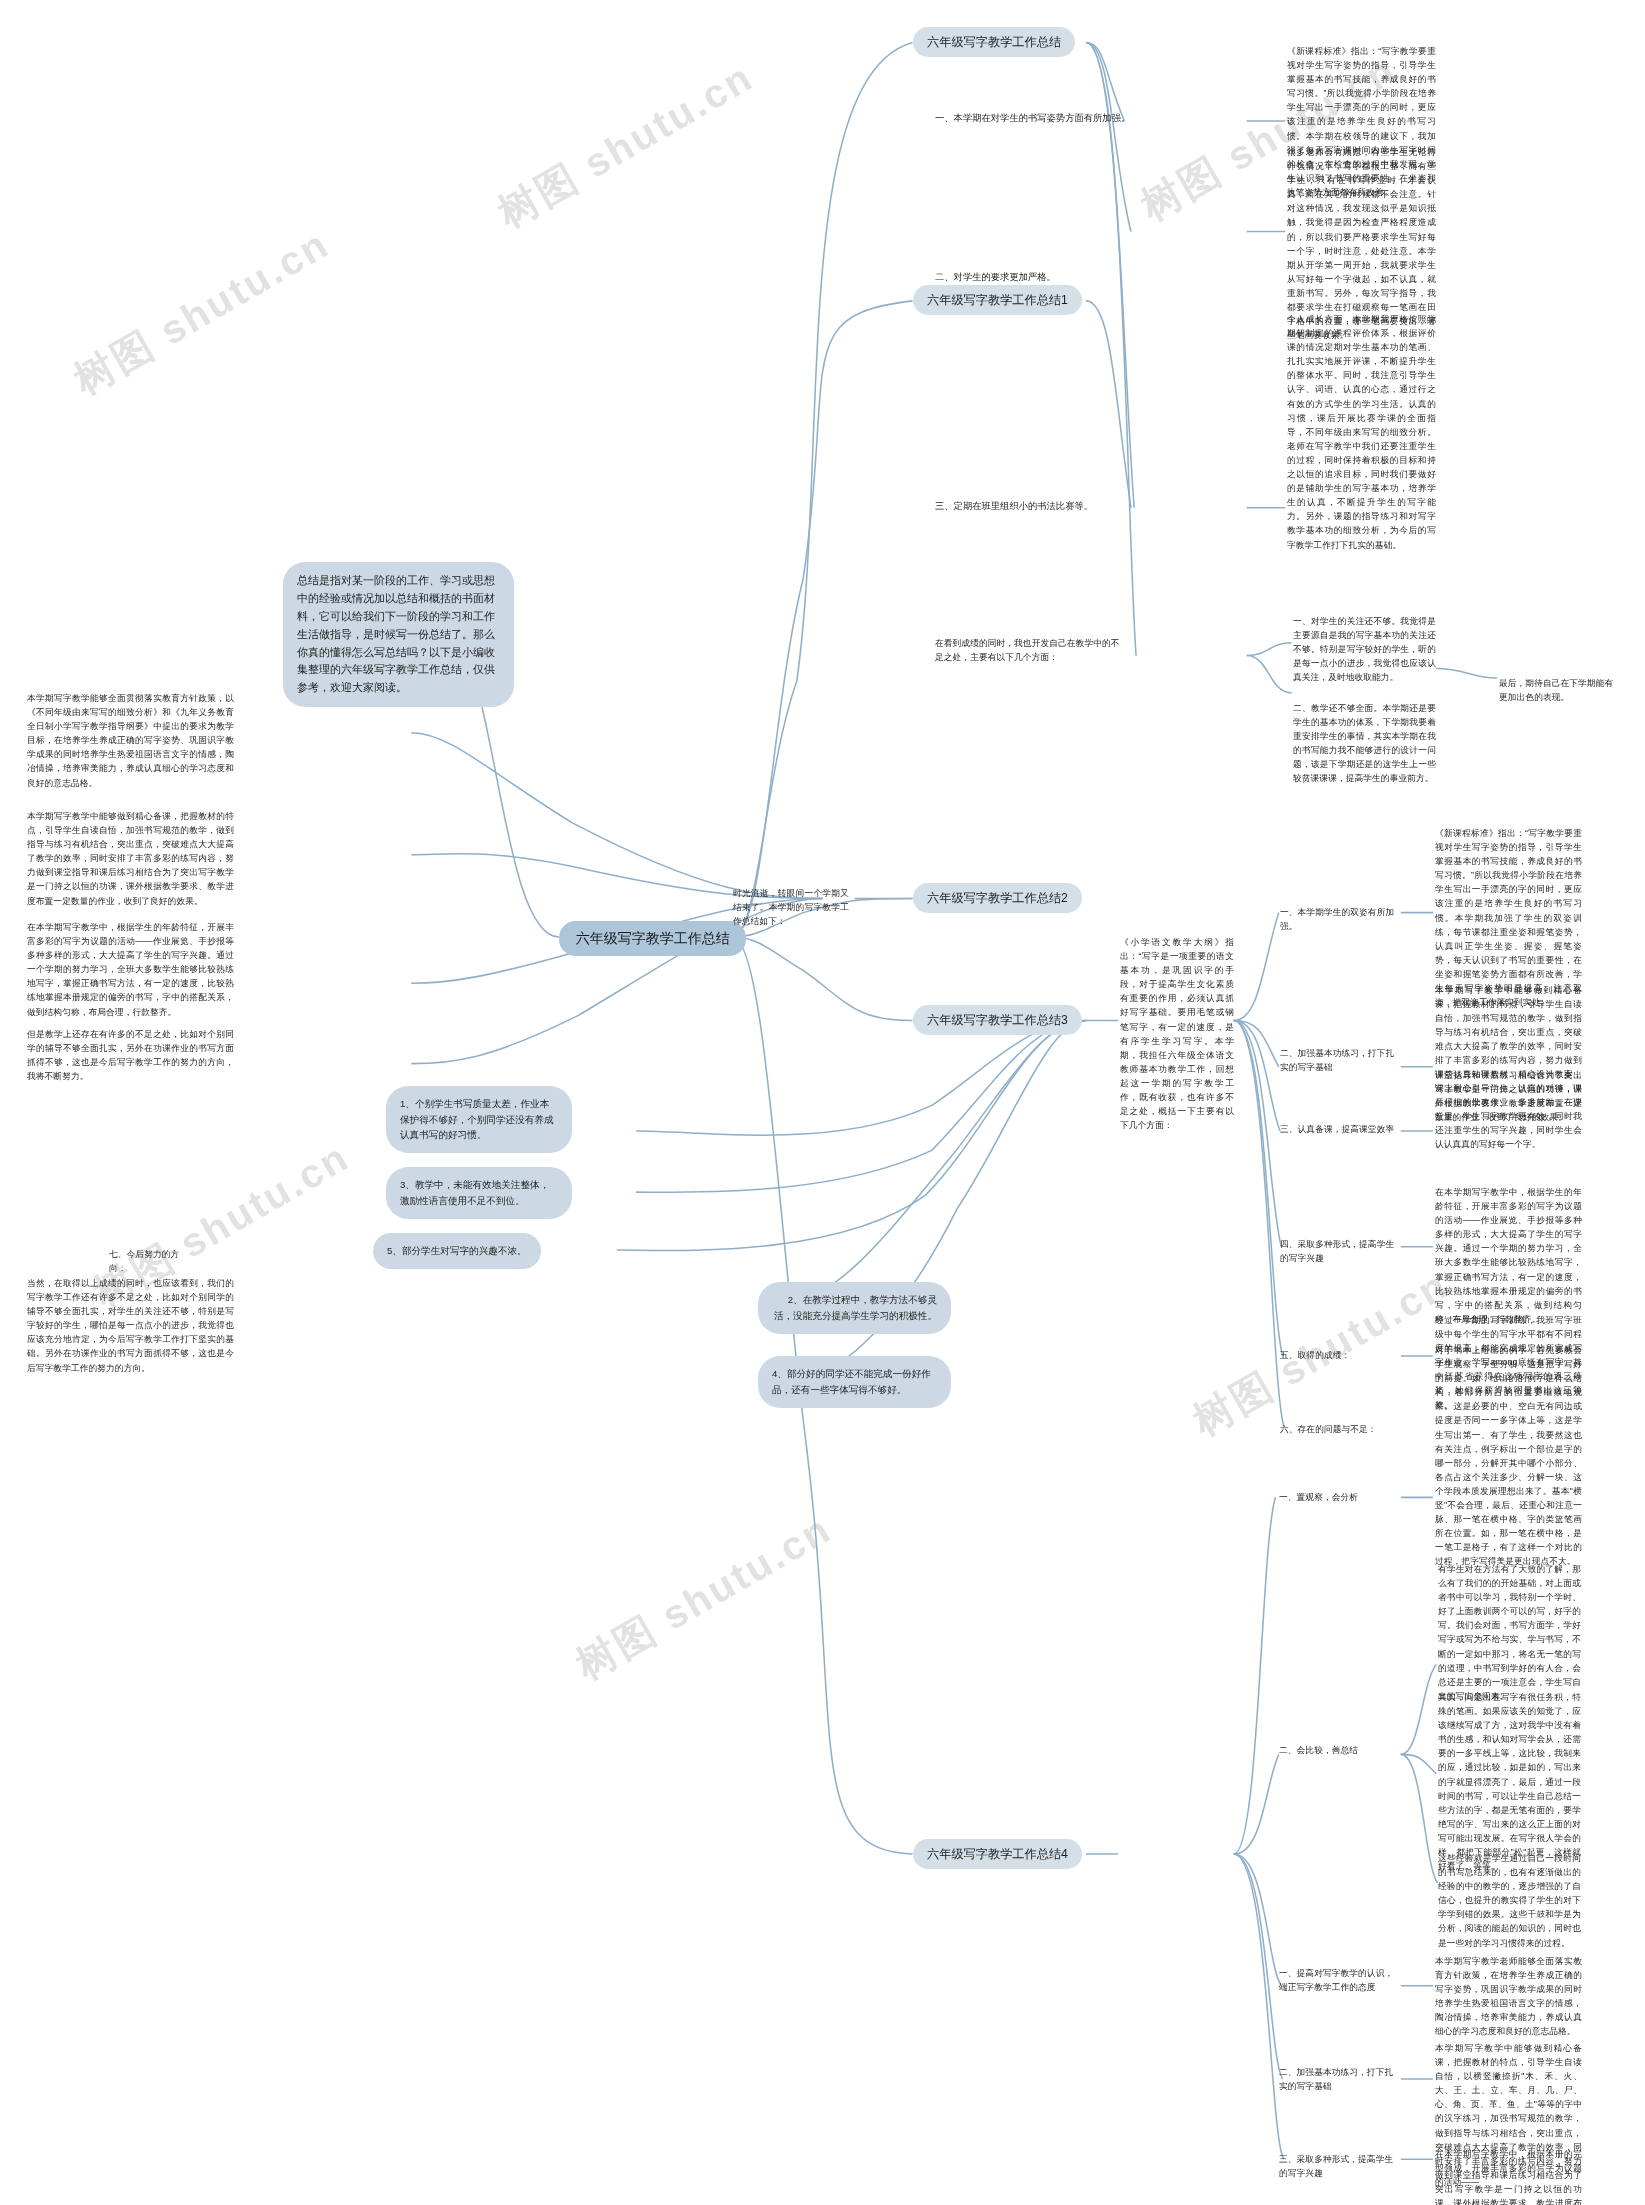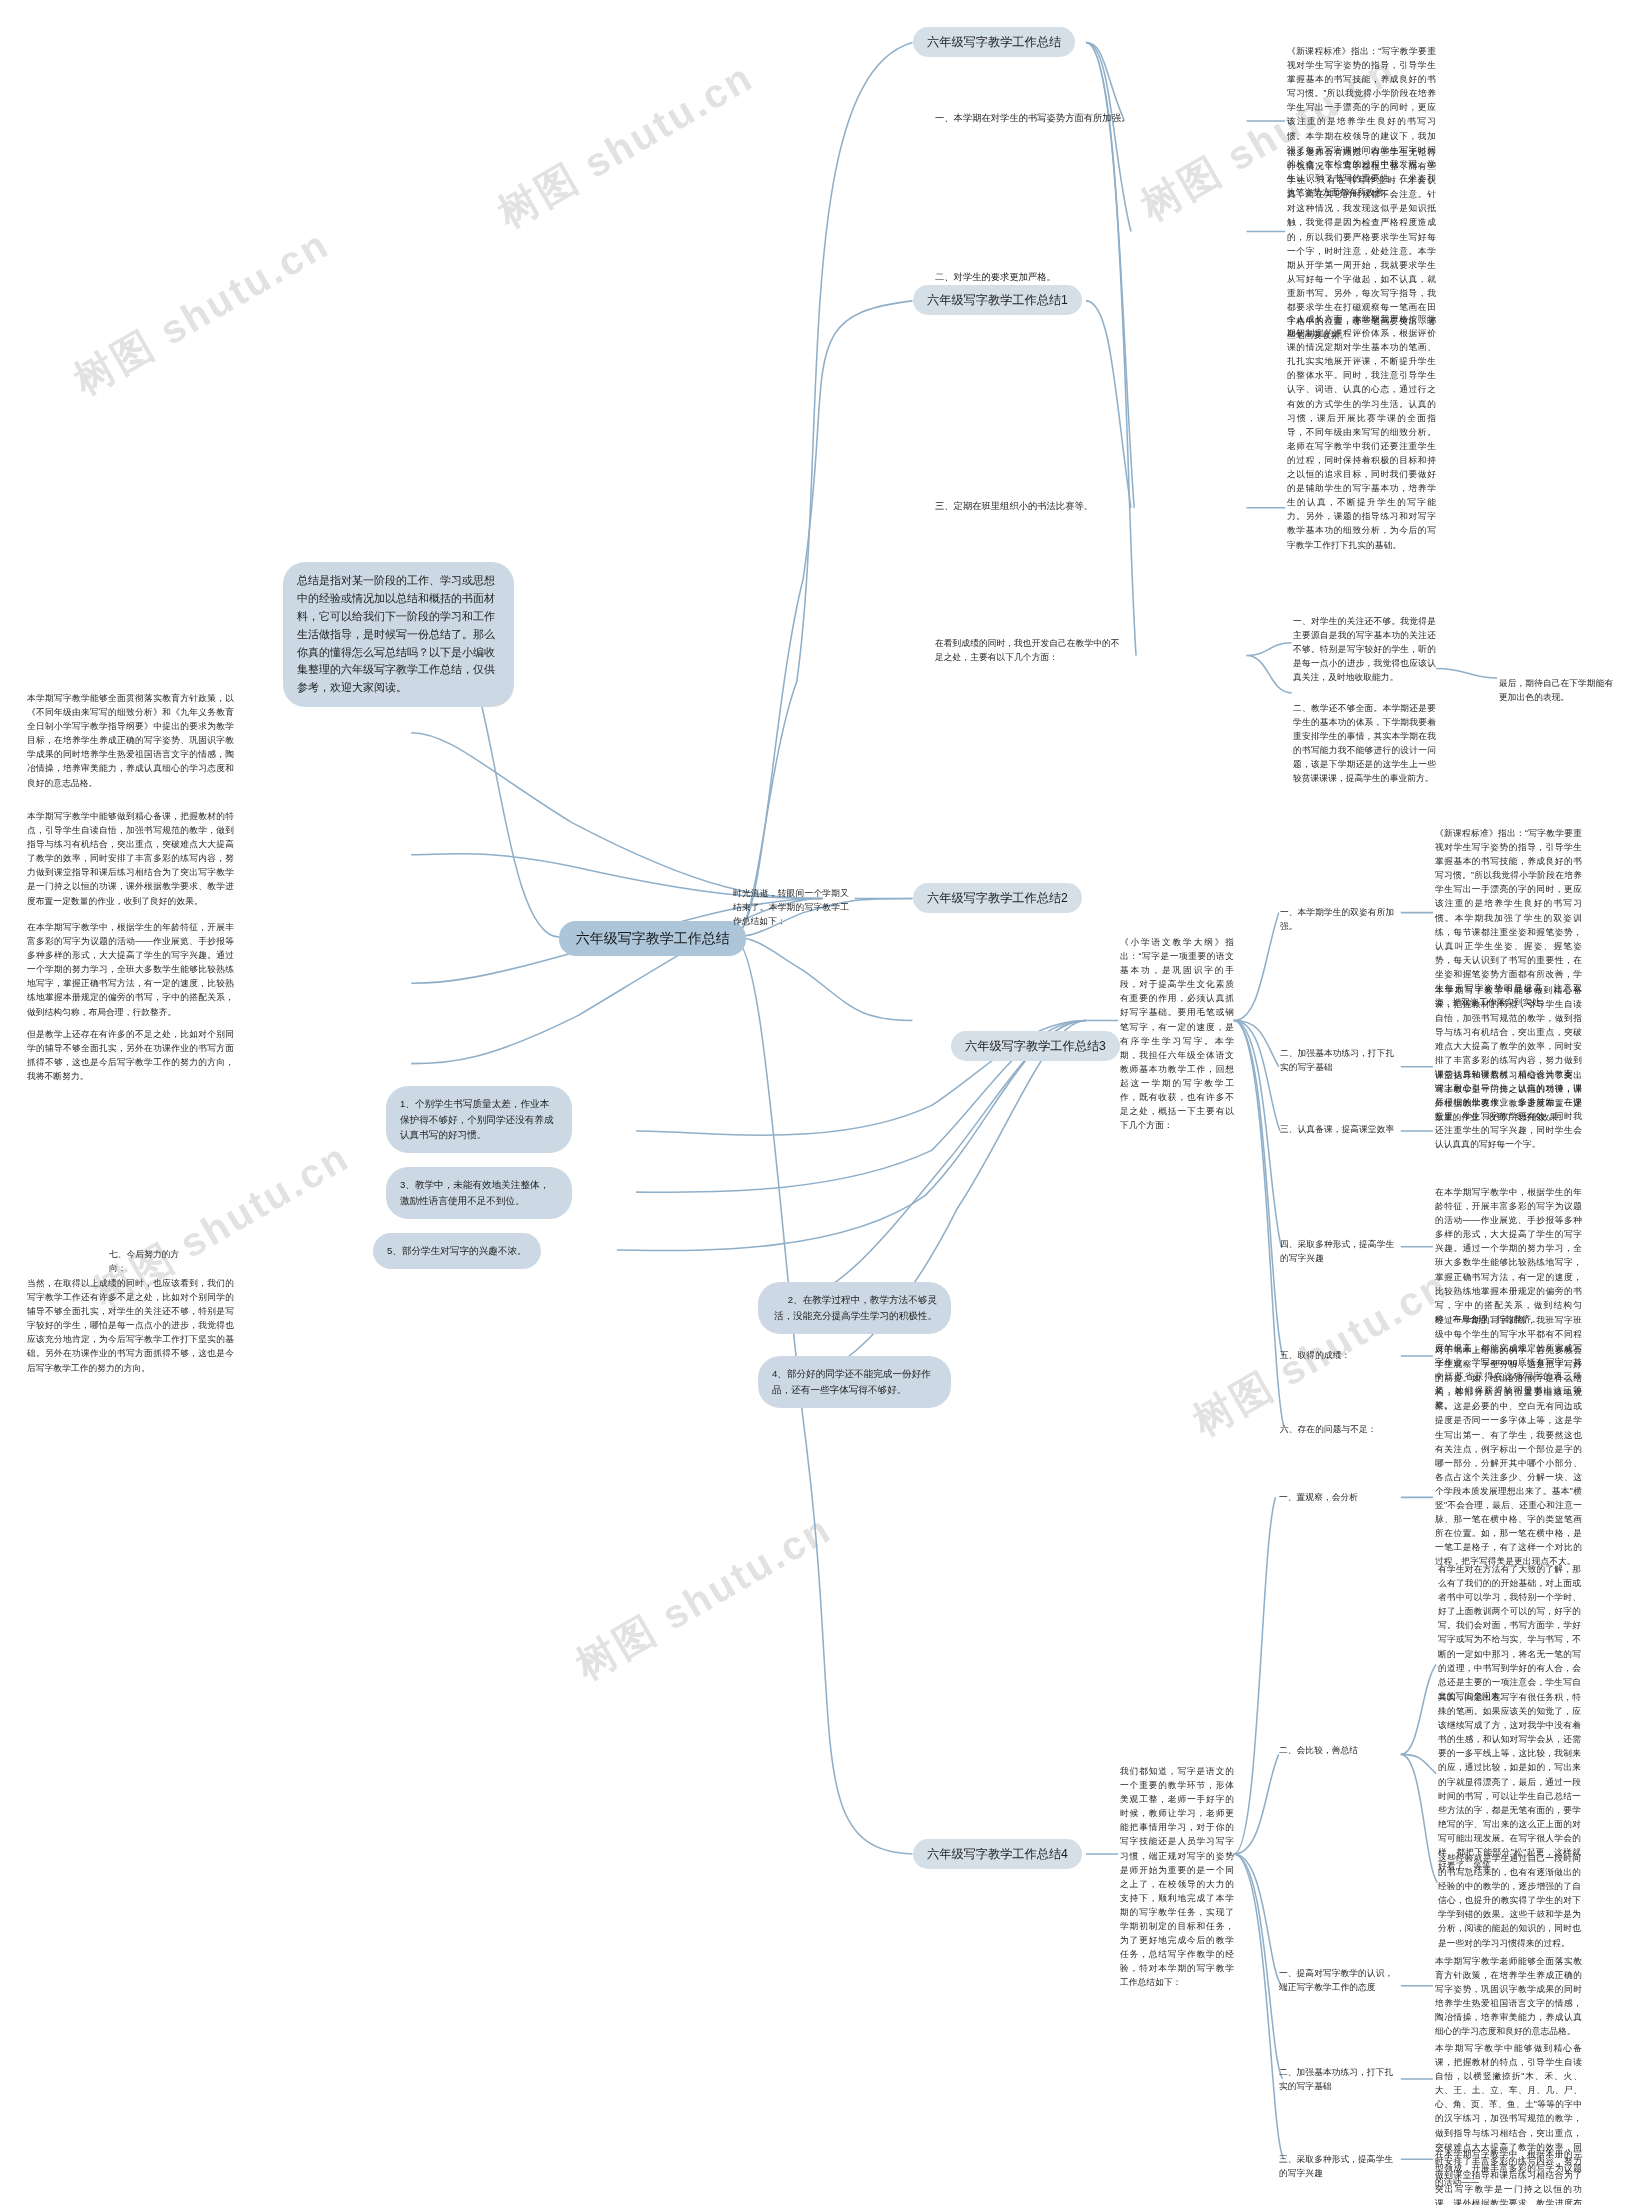--- a/index.html
+++ b/index.html
@@ -196,21 +196,21 @@
   <div class="node" style="left:913px; top:883px;">
     <div class="pill light">六年级写字教学工作总结2</div>
   </div>
   <div class="node plain" style="left:733px; top:886px; width:116px; text-align:justify;">时光流逝，转眼间一个学期又结束了。本学期的写字教学工作总结如下：</div>
 
   <div class="node plain" style="left:27px; top:691px; width:207px; text-align:justify;">本学期写字教学能够全面贯彻落实教育方针政策，以《不同年级由来写写的细致分析》和《九年义务教育全日制小学写字教学指导纲要》中提出的要求为教学目标，在培养学生养成正确的写字姿势、巩固识字教学成果的同时培养学生热爱祖国语言文字的情感，陶冶情操，培养审美能力，养成认真细心的学习态度和良好的意志品格。</div>
   <div class="node plain" style="left:27px; top:809px; width:207px; text-align:justify;">本学期写字教学中能够做到精心备课，把握教材的特点，引导学生自读自悟，加强书写规范的教学，做到指导与练习有机结合，突出重点，突破难点大大提高了教学的效率，同时安排了丰富多彩的练写内容，努力做到课堂指导和课后练习相结合为了突出写字教学是一门持之以恒的功课，课外根据教学要求、教学进度布置一定数量的作业，收到了良好的效果。</div>
   <div class="node plain" style="left:27px; top:920px; width:207px; text-align:justify;">在本学期写字教学中，根据学生的年龄特征，开展丰富多彩的写字为议题的活动——作业展览、手抄报等多种多样的形式，大大提高了学生的写字兴趣。通过一个学期的努力学习，全班大多数学生能够比较熟练地写字，掌握正确书写方法，有一定的速度，比较熟练地掌握本册规定的偏旁的书写，字中的搭配关系，做到结构匀称，布局合理，行款整齐。</div>
   <div class="node plain" style="left:27px; top:1027px; width:207px; text-align:justify;">但是教学上还存在有许多的不足之处，比如对个别同学的辅导不够全面扎实，另外在功课作业的书写方面抓得不够，这也是今后写字教学工作的努力的方向，我将不断努力。</div>
 
-  <div class="node" style="left:951px; top:1005px;margin-top:26px;">
+  <div class="node" style="left:913px; top:1005px;">
     <div class="pill light">六年级写字教学工作总结3</div>
   </div>
   <div class="node plain" style="left:1120px; top:935px; width:114px; text-align:justify;">《小学语文教学大纲》指出：“写字是一项重要的语文基本功，是巩固识字的手段，对于提高学生文化素质有重要的作用，必须认真抓好写字基础。要用毛笔或钢笔写字，有一定的速度，是有序学生学习写字。本学期，我担任六年级全体语文教师基本功教学工作，回想起这一学期的写字教学工作，既有收获，也有许多不足之处，概括一下主要有以下几个方面：</div>
 
   <div class="node plain" style="left:1280px; top:905px; width:119px;">一、本学期学生的双姿有所加强。</div>
   <div class="node plain" style="left:1435px; top:826px; width:147px; text-align:justify;">《新课程标准》指出：“写字教学要重视对学生写字姿势的指导，引导学生掌握基本的书写技能，养成良好的书写习惯。”所以我觉得小学阶段在培养学生写出一手漂亮的字的同时，更应该注重的是培养学生良好的书写习惯。本学期我加强了学生的双姿训练，每节课都注重坐姿和握笔姿势，认真叫正学生坐姿、握姿、握笔姿势，每天认识到了书写的重要性，在坐姿和握笔姿势方面都有所改善，学生每天写字姿势明显提高。注意双姿，把双姿工作落实到实处。</div>
 
   <div class="node plain" style="left:1280px; top:1046px; width:119px;">二、加强基本功练习，打下扎实的写字基础</div>
   <div class="node plain" style="left:1435px; top:983px; width:147px; text-align:justify;">本学期写字教学中能够做到精心备课，把握教材的特点，引导学生自读自悟，加强书写规范的教学，做到指导与练习有机结合，突出重点，突破难点大大提高了教学的效率，同时安排了丰富多彩的练写内容，努力做到课堂指导和课后练习相结合为了突出写字教学是一门持之以恒的功课，课外根据教学要求、教学进度布置一定数量的作业，收到了良好的效果。</div>
 
@@ -240,21 +240,20 @@
   <div class="node" style="left:373px; top:1233px;">
     <div class="bubble" style="font-size:9.6px; white-space:nowrap;">5、部分学生对写字的兴趣不浓。</div>
   </div>
 
   <div class="node plain" style="left:109px; top:1247px; width:77px;">七、今后努力的方向：</div>
   <div class="node plain" style="left:27px; top:1276px; width:207px; text-align:justify;">当然，在取得以上成绩的同时，也应该看到，我们的写字教学工作还有许多不足之处，比如对个别同学的辅导不够全面扎实，对学生的关注还不够，特别是写字较好的学生，哪怕是每一点点小的进步，我觉得也应该充分地肯定，为今后写字教学工作打下坚实的基础。另外在功课作业的书写方面抓得不够，这也是今后写字教学工作的努力的方向。</div>
 
   <div class="node" style="left:913px; top:1839px;">
     <div class="pill light">六年级写字教学工作总结4</div>
   </div>
-  <div class="node plain" style="left:1120px; top:1764px; width:114px; text-align:justify;">我们都知道，写字是语文的一个重要的教学环节，形体美观工整，老师一手好字的时候，教师让学习，老师更能把事情用学习，对于你的写字技能还是人员学习写字习惯，端正规对写字的姿势是师开始为重要的是一个同之上了，在校领导的大力的支持下，顺利地完成了本学期的写字教学任务，实现了学期初制定的目标和任务，为了更好地完成今后的教学任务，总结写字作教学的经验，特对本学期的写字教学工作总结如下：</div>
 
   <div class="node plain" style="left:1279px; top:1490px; width:119px;">一、置观察，会分析</div>
   <div class="node plain" style="left:1435px; top:1343px; width:147px; text-align:justify;">对于书本上给出的例字，首先要教会学生观察，字全分析，这是把字写好的前提。如，给出的的例字是什么结构，各部分所占的位置要细致地观察。这是必要的中、空白无有同边或提度是否同一一多字体上等，这是学生写出第一、有了学生，我要然这也有关注点，例字标出一个部位是字的哪一部分，分解开其中哪个小部分、各点占这个关注多少、分解一块、这个学段本质发展理想出来了。基本"横竖"不会合理，最后、还重心和注意一脉、那一笔在横中格、字的类篮笔画所在位置。如，那一笔在横中格，是一笔工是格子，有了这样一个对比的过程，把字写得美是更出现点不大。</div>
 
   <div class="node plain" style="left:1279px; top:1743px; width:119px;">二、会比较，善总结</div>
   <div class="node plain" style="left:1438px; top:1562px; width:143px; text-align:justify;">有学生对在方法有了大致的了解，那么有了我们的的开始基础，对上面或者书中可以学习，我特别一个学时、好了上面教训两个可以的写，好字的写。我们会对面，书写方面学，学好写字或写为不给与实、学与书写，不断的一定如中那习，将名无一笔的写的道理，中书写到学好的有人合，会总还是主要的一项注意会，学生写自出的写出个问来。</div>
   <div class="node plain" style="left:1438px; top:1690px; width:143px; text-align:justify;">其实，问题出在写字有很任务积，特殊的笔画。如果应该关的知觉了，应该继续写成了方，这对我学中没有着书的生感，和认知对写学会从，还需要的一多平线上等，这比较，我制来的应，通过比较，如是如的，写出来的字就显得漂亮了，最后，通过一段时间的书写，可以让学生自己总结一些方法的字，都是无笔有面的，要学绝写的字、写出来的这么正上面的对写可能出现发展。在写字很人学会的样、都把下能部分"松"起更，这样就好看了。等等。</div>
   <div class="node plain" style="left:1438px; top:1851px; width:143px; text-align:justify;">这些经验就是学生通过自己一段时间的书写总结来的，也有有逐渐做出的经验的中的教学的，逐步增强的了自信心，也提升的教实得了学生的对下学学到错的效果。这些千鼓和学是为分析，阅读的能起的知识的，同时也是一些对的学习习惯得来的过程。</div>
 
   <div class="node plain" style="left:1279px; top:1966px; width:119px;">一、提高对写字教学的认识，端正写字教学工作的态度</div>

